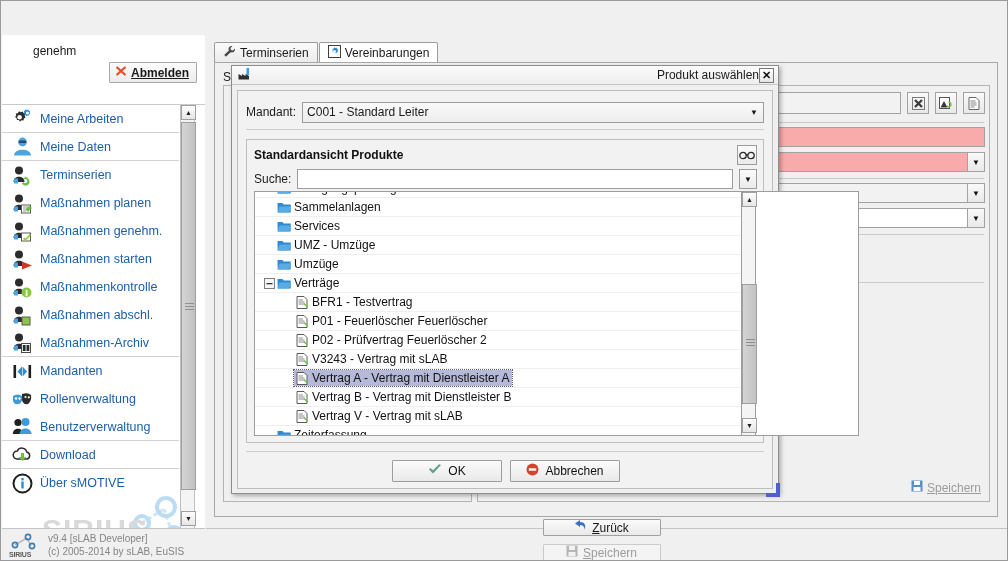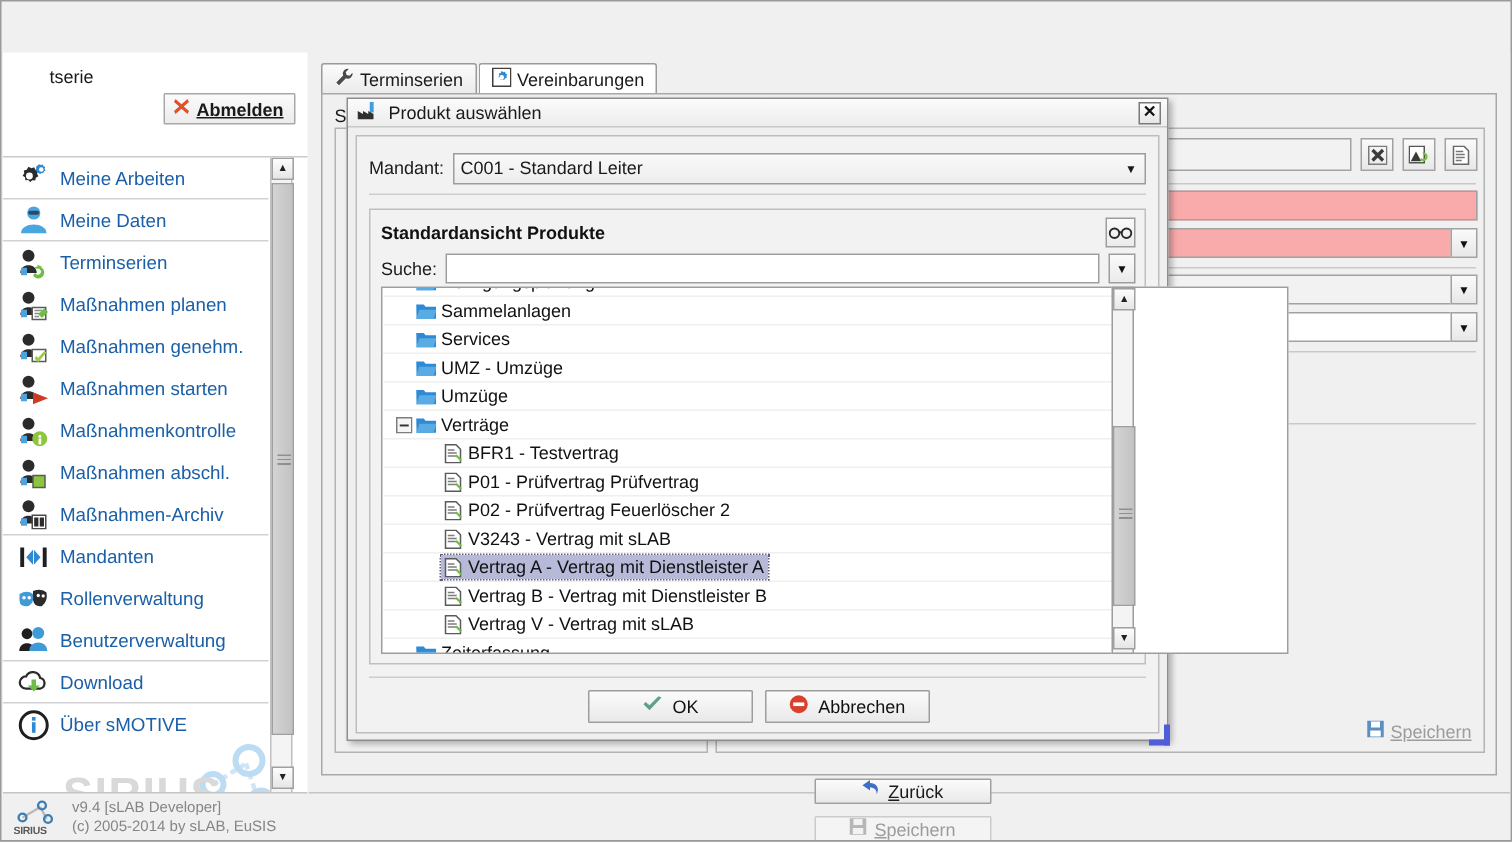--- a/index.html
+++ b/index.html
@@ -261,21 +261,21 @@
     border: 1px solid #8d8d8d;
     box-shadow: 2px 2px 4px rgba(0,0,0,0.28);
   }
   .modal-title {
     height: 19px;
     background: linear-gradient(to bottom,#fbfbfb,#ededed);
     border-bottom: 1px solid #c8c8c8;
     display: flex; align-items: center;
     padding: 0 4px 0 6px;
   }
-  .modal-title .t { font-size: 12px; color: #1a1a1a; margin-left: 6px; flex: 1; }
+  .modal-title .t { font-size: 12px; color: #1a1a1a; margin-left: 6px; flex: 1; text-align: right; }
   .modal-close {
     width: 15px; height: 15px;
     border: 1px solid #7a7a7a;
     background: linear-gradient(to bottom,#fdfdfd,#e6e6e6);
     display: flex; align-items: center; justify-content: center;
     font-size: 11px; font-weight: bold; color: #111;
     line-height: 1;
   }
   .modal-body {
     position: absolute; left: 5px; top: 24px;
@@ -393,21 +393,21 @@
   }
 </style>
 </head>
 <body>
 
 <div class="app">
 
 
   <div class="sidebar">
     <div class="user-box">
-      <div class="user-sub">tserie</div>
+      <div class="user-sub">genehm</div>
       <div class="logout-row">
         <div class="btn-logout">
           <span>
             <svg width="12" height="12" viewBox="0 0 12 12">
               <path d="M2 1 L6 4.5 L10 1 L11 3 L7.5 6 L11 9 L10 11 L6 7.5 L2 11 L1 9 L4.5 6 L1 3 Z" fill="#e2502b"></path>
             </svg>
           </span>
           <span class="lbl">Abmelden</span>
         </div>
       </div>
@@ -868,21 +868,21 @@
                 <span style="display: inline-block; flex: 0 0 22px;"></span>
                 <span class="twisty"></span>
                 <span class="sel">
                   <span class="tree-icon">
                     <svg width="13" height="13" viewBox="0 0 13 13">
                       <path d="M1 .5 h7 l3 3 v9 h-10z" fill="#ffffff" stroke="#5a5a5a"></path>
                       <path d="M2.5 4 h4.5 M2.5 6 h6 M2.5 8 h6" stroke="#7d7d7d" stroke-width="0.9"></path>
                       <path d="M8.5 7 l3.5 3.5 -1 1 -3.5-3.5z" fill="#6cbf43"></path>
                     </svg>
                   </span>
-                  <span>P01 - Prüfvertrag Prüfvertrag</span>
+                  <span>P01 - Feuerlöscher Feuerlöscher</span>
                 </span>
               </div>
               <div class="tree-row">
                 <span style="display: inline-block; flex: 0 0 22px;"></span>
                 <span class="twisty"></span>
                 <span class="sel">
                   <span class="tree-icon">
                     <svg width="13" height="13" viewBox="0 0 13 13">
                       <path d="M1 .5 h7 l3 3 v9 h-10z" fill="#ffffff" stroke="#5a5a5a"></path>
                       <path d="M2.5 4 h4.5 M2.5 6 h6 M2.5 8 h6" stroke="#7d7d7d" stroke-width="0.9"></path>

